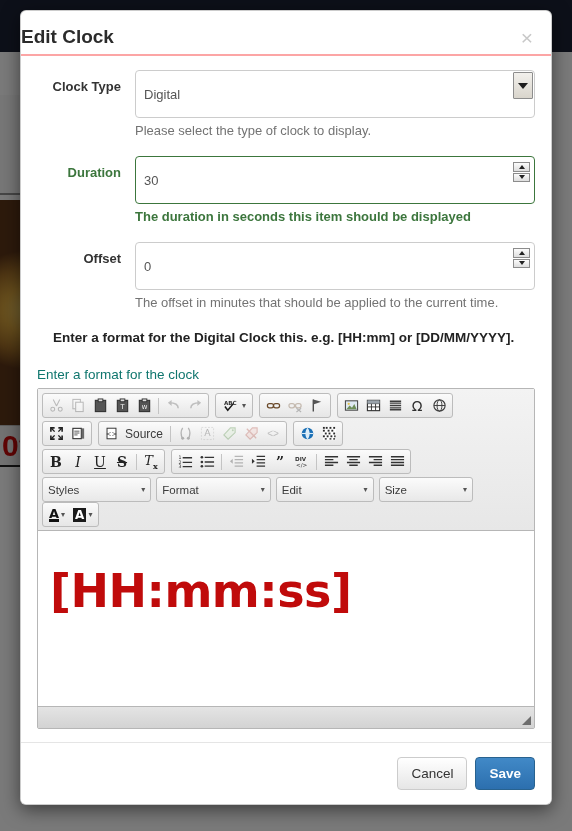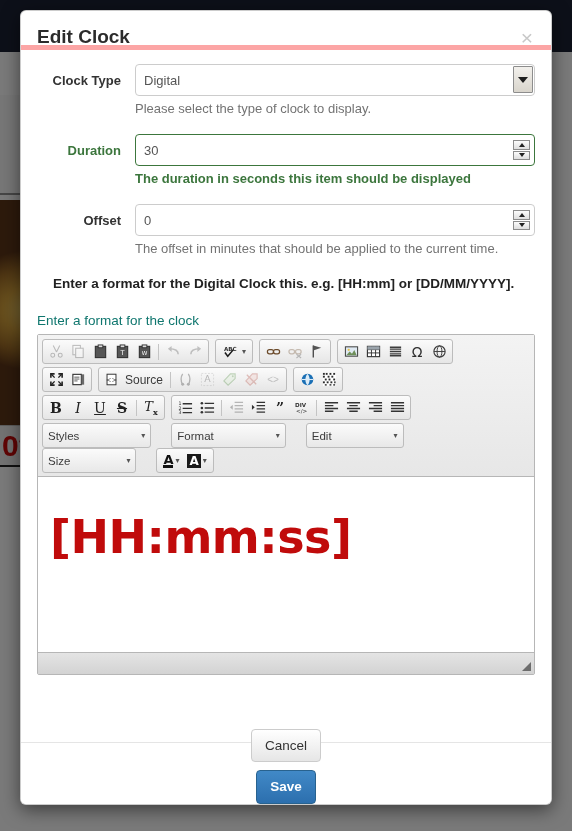--- a/index.html
+++ b/index.html
@@ -43,23 +43,23 @@
   #modal {
     position: absolute; left: 20px; top: 10px;
     width: 532px; height: 795px;
     background: #ffffff;
     border-radius: 6px;
     box-shadow: 0 5px 18px rgba(0,0,0,0.5);
     border: 1px solid rgba(0,0,0,0.2);
     overflow: hidden;
   }
   .modal-header {
-    position: relative; height: 39px;
-    border-bottom: 5px solid #fca5a5;
-    padding: 0 16px;
+    position: relative; height: 45px;
+    border-bottom: 2px solid #fca5a5;
+    padding: 0 0;
   }
   .modal-title {
     font-size: 19px; font-weight: bold; color: #2b2b2b;
     line-height: 52px; margin: 0;
   }
   .modal-close {
     position: absolute; right: 14px; top: 14px;
     font-size: 21px; color: #c8c8c8; line-height: 1;
     background: none; border: none; cursor: pointer; padding: 2px 4px;
     font-family: "Liberation Sans", sans-serif;
@@ -73,21 +73,21 @@
     width: 98px; flex: 0 0 98px; text-align: right; padding-right: 14px;
     font-size: 13px; font-weight: bold; color: #333; padding-top: 8px;
     line-height: 18px;
   }
   .form-label.green { color: #3c763d; }
   .form-ctrl { flex: 1 1 auto; }
   .help-text { font-size: 13px; color: #737373; margin: 5px 0 14px 0; }
   .help-text.green { color: #3c763d; font-weight: bold; }
 
   select.std, input.std {
-    width: 100%; height: 32px;
+    width: 100%; height: 48px;
     font-size: 13px; color: #555;
     padding: 4px 8px;
     border: 1px solid #ccc; border-radius: 4px;
     background: #fff;
     font-family: "Liberation Sans", sans-serif;
   }
   select.std { -webkit-appearance: none; appearance: none; padding-right: 28px; }
   .select-wrap { position: relative; }
   .native-arrow {
     position: absolute; right: 2px; top: 2px; width: 20px; height: 27px;
@@ -140,21 +140,21 @@
     font-size: 12px; color: #3b3b3b; cursor: pointer; border-radius: 2px;
     position: relative;
   }
   .cke-btn.wide { width: auto; padding: 0 4px; }
   .cke-btn.dis { opacity: 0.32; }
   .cke-sep { width: 1px; height: 16px; background: #c4c4c4; margin: 0 3px; }
   .cke-combo {
     display: flex; align-items: center; justify-content: space-between;
     border: 1px solid #bcbcbc; border-radius: 3px;
     background: linear-gradient(180deg,#fbfbfb 0%, #e8e8e8 100%);
-    height: 25px; margin-right: 20px; padding: 8px 5px;
+    height: 25px; margin-right: 5px; padding: 8px 5px;
     font-size: 11.5px; color: #3b3b3b; cursor: pointer; gap: 48px;
   }
   .cke-combo .lbl { margin-right: 14px; }
   .cke-combo .car { font-size: 8px; color: #555; }
   .cke-body {
     background: #fff; height: 175px; padding: 24px 12px; overflow: hidden;
   }
   .cke-content {
     color: #c00b0b; font-weight: bold; font-size: 46px; line-height: 1.05;
     margin: 12px 0 0 0; letter-spacing: -0.5px;
@@ -173,21 +173,21 @@
 
   
   .ic { width: 15px; height: 15px; display: block; }
   .ic-sm { width: 13px; height: 13px; display: block; }
 
   
   .modal-footer {
     position: absolute; left: 0; right: 0; bottom: 0; height: 62px;
     border-top: 1px solid #e5e5e5;
     display: flex; align-items: center; justify-content: flex-end;
-    padding: 0 16px; gap: 8px; background: #fff; flex-direction: column;
+    padding: 0 16px; gap: 8px; background: #fff;
   }
   .btn {
     font-size: 13.5px; padding: 7px 13px; border-radius: 4px;
     cursor: pointer; font-family: "Liberation Sans", sans-serif; line-height: 1.3;
   }
   .btn-default {
     background: linear-gradient(180deg,#ffffff 0%, #e6e6e6 100%);
     border: 1px solid #cccccc; color: #333;
   }
   .btn-primary {

